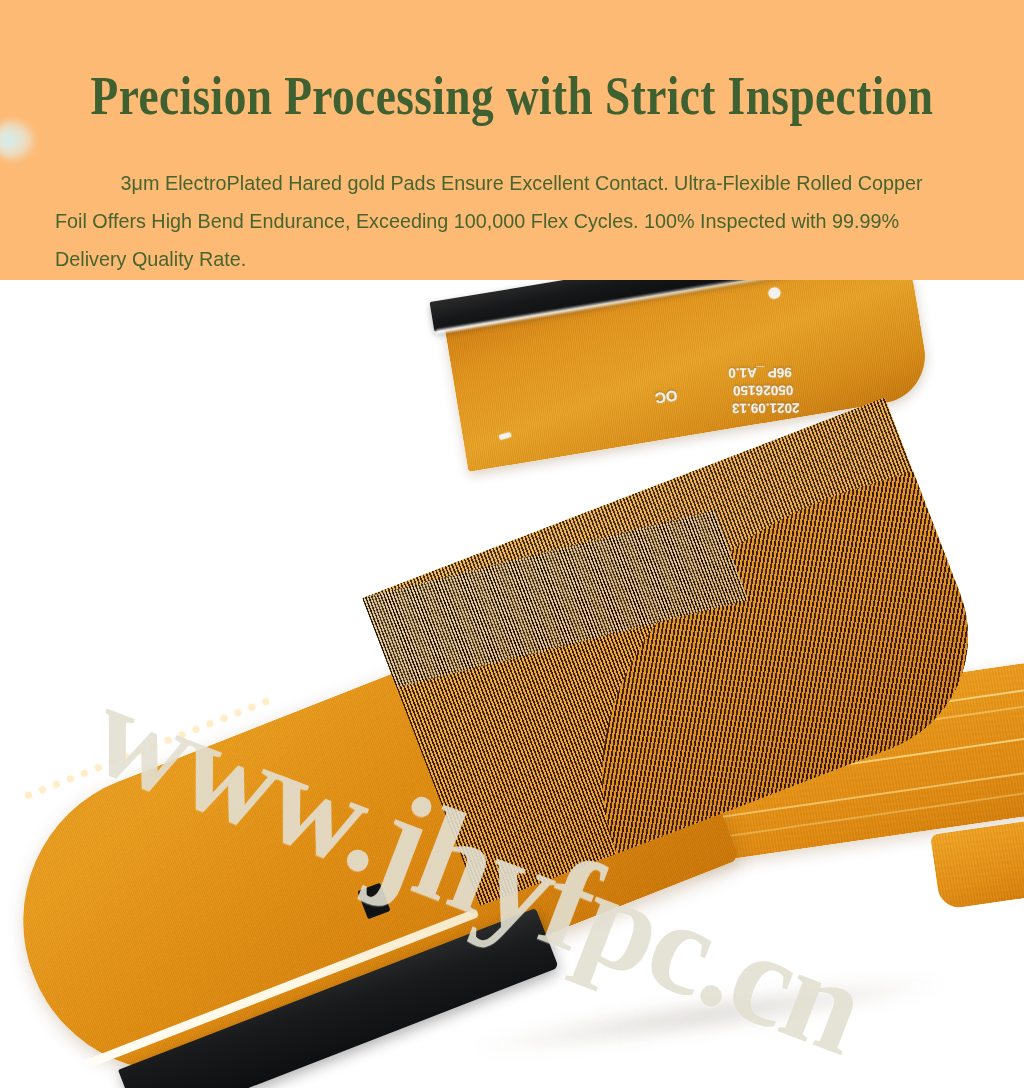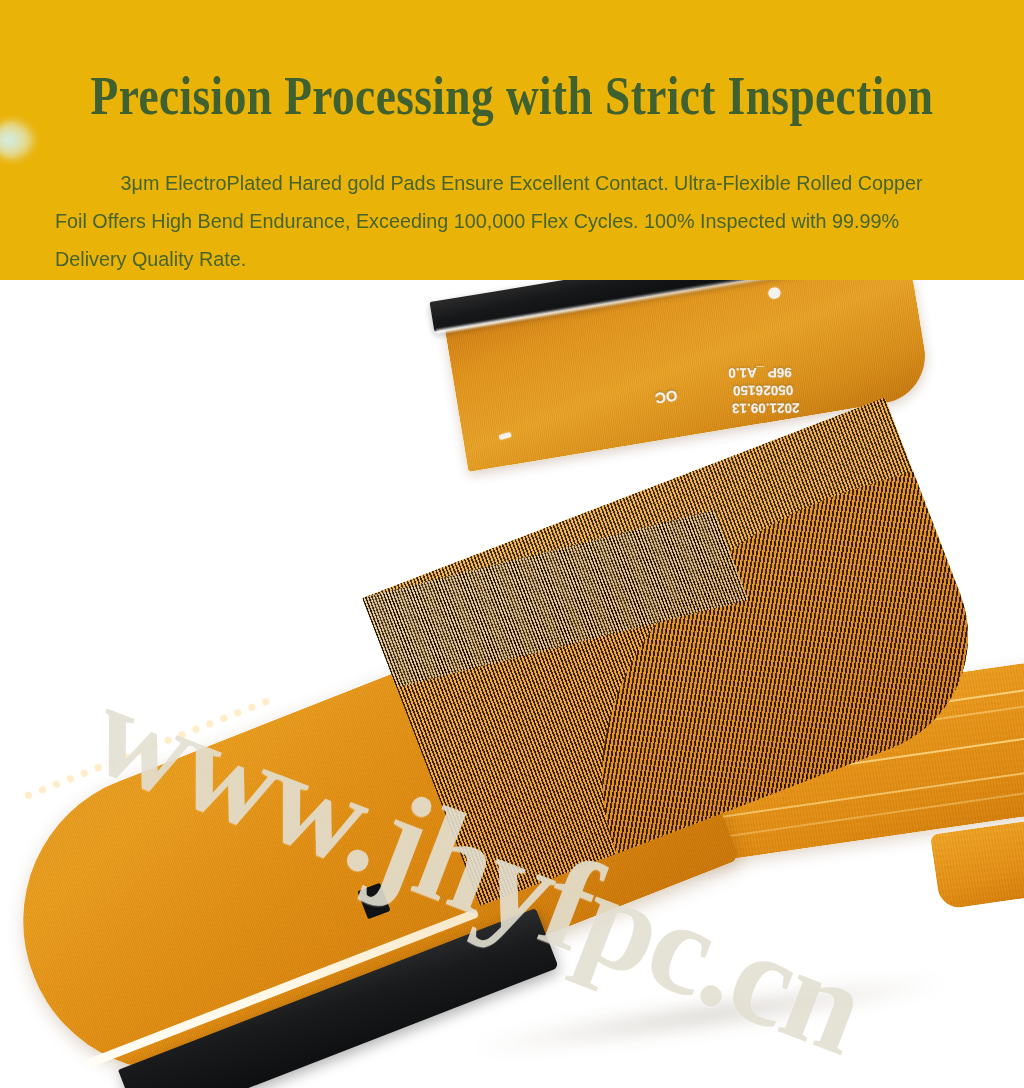--- a/index.html
+++ b/index.html
@@ -14,21 +14,21 @@
     overflow: hidden;
     font-family: "Liberation Sans", sans-serif;
     position: relative;
   }
 
   
   #page {
     position: relative;
     width: 1024px;
     height: 1088px;
-    background: #eab308;
+    background: #fdba74;
     overflow: hidden;
   }
 
   
   #header-block {
     position: absolute;
     left: 0;
     top: 0;
     width: 1024px;
     height: 280px;

